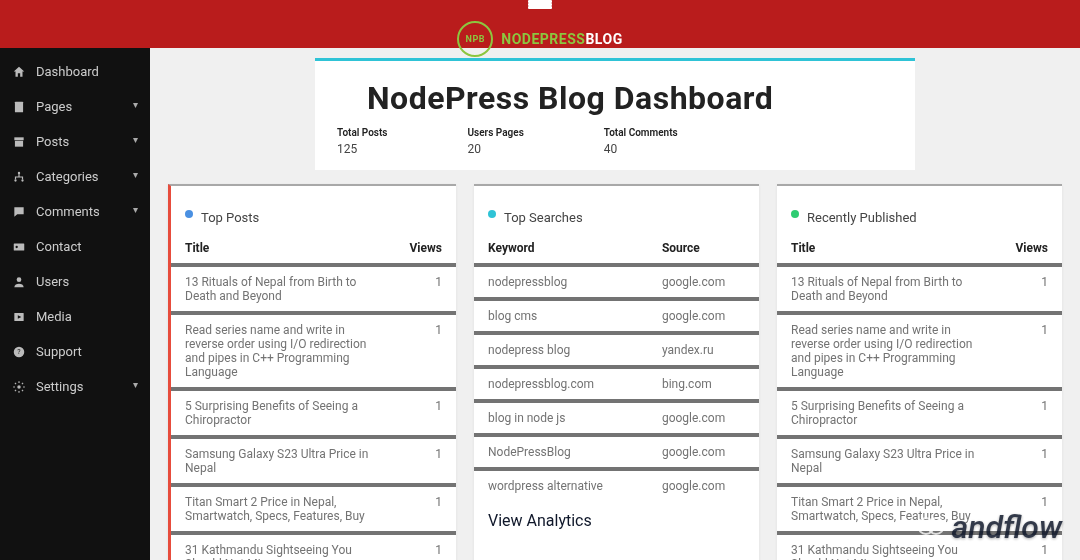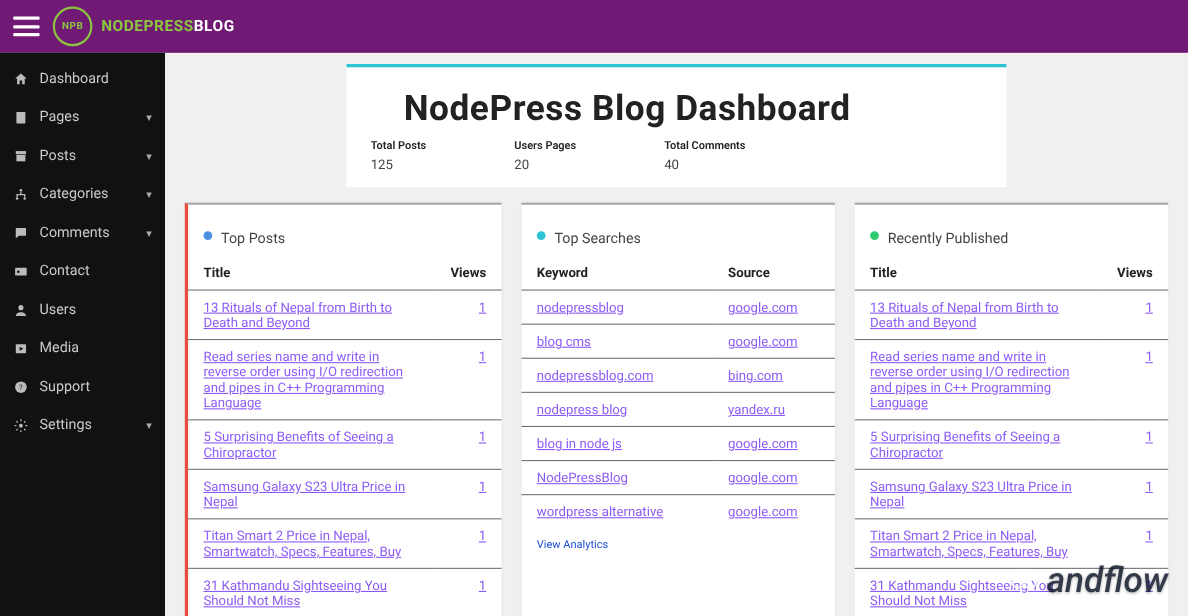--- a/index.html
+++ b/index.html
@@ -1,29 +1,29 @@
 <!DOCTYPE html>
 <html><head>
 <meta charset="utf-8">
 <style>
 * { margin: 0; padding: 0; box-sizing: border-box; }
 body { font-family: -apple-system, "Segoe UI", Roboto, Arial, sans-serif; background: #f0f0f0; width: 1080px; height: 560px; overflow: hidden; position: relative; }
 
-.topbar { height: 48px; background: #701a75; display: flex; align-items: center; padding: 0 12px; gap: 12px; }
+.topbar { height: 48px; background: #b91c1c; display: flex; align-items: center; padding: 0 12px; gap: 12px; flex-direction: column; }
 .hamburger { width: 24px; height: 18px; display: flex; flex-direction: column; justify-content: space-between; cursor: pointer; }
 .hamburger span { display: block; height: 3px; background: #fff; border-radius: 1px; }
 .logo-wrap { display:flex; align-items:center; gap:8px; }
 .logo-badge { width:36px; height:36px; border:2px solid #8cc63f; border-radius:50%; display:flex; align-items:center; justify-content:center; color:#8cc63f; font-weight:700; font-size:9px; letter-spacing:0.5px; }
 .logo-text { color:#fff; font-weight:700; letter-spacing:0.5px; font-size:14px; }
 .logo-text .accent { color:#8cc63f; }
 
 .layout { display:flex; height: calc(560px - 48px); }
 
 .sidebar { width:150px; background:#111; color:#ccc; padding-top:6px; }
-.snav { display:flex; align-items:center; justify-content:space-between; padding:10px 12px; font-size:13px; cursor:pointer; }
+.snav { display:flex; align-items:flex-start; justify-content:space-between; padding:10px 12px; font-size:13px; cursor:pointer; }
 .snav .left { display:flex; align-items:center; gap:10px; }
 .snav .icon { width:14px; height:14px; display:inline-flex; align-items:center; justify-content:center; color:#bbb; }
 .snav .chev { font-size:10px; color:#aaa; }
 
 .content { flex:1; overflow:auto; padding:10px 18px 30px; }
 
 .hero-card { width:600px; margin: 0 auto 14px; background:#fff; border-top:3px solid #2fc3d6; padding:18px 22px 14px; }
 .hero-title { font-size:32px; font-weight:700; color:#222; letter-spacing:0.5px; margin-bottom:10px;margin-left:30px; }
 .hero-stats { display:flex; gap:80px; }
 .hstat .label { font-size:10px; font-weight:600; color:#222; margin-bottom:4px; }
@@ -31,23 +31,23 @@
 
 .cards-row { display:flex; gap:18px; }
 .card { background:#fff; flex:1; border-top:2px solid #a8a8a8; box-shadow:0 1px 3px rgba(0,0,0,.07); }
 .card.red { border-left:3px solid #e74c3c; }
 .card-head { display:flex; align-items:flex-start; gap:8px; padding:24px 14px 8px; font-size:13px; color:#444; }
 .dot { width:8px; height:8px; border-radius:50%; display:inline-block; }
 .dot.blue { background:#4a90e2; } .dot.aqua { background:#2fc3d6; } .dot.green { background:#2ecc71; }
 
 table { width:100%; border-collapse:collapse; font-size:12px; }
 th { text-align:left; font-weight:700; padding:8px 14px; color:#222; }
-td { padding:8px 14px; border-top:1px solid #737373; color:#8b5cf6; vertical-align:top;text-decoration:underline; }
+td { padding:8px 14px; border-top:4px solid #737373; color:#737373; vertical-align:top; }
 th.num, td.num { text-align:right; width:46px; }
-.card-foot { padding:10px 14px; font-size:10px; color:#1d4ed8; cursor:pointer; }
+.card-foot { padding:10px 14px; font-size:16px; color:#0f172a; cursor:pointer; }
 
 .watermark { position:absolute; right:18px; bottom:14px; color:#0f172a; font-size:32px; font-style:italic; font-weight:500; opacity:.85; display:flex; align-items:center; gap:6px; text-shadow:0 1px 3px rgba(0,0,0,.4); }
 .wm-ic { width:28px; height:20px; position:relative; }
 .wm-ic::before, .wm-ic::after { content:""; position:absolute; width:14px; height:14px; border:2px solid #fff; border-radius:50%; opacity:.9; }
 .wm-ic::after { left:10px; }
 .wm-ic span { position:absolute; left:4px; top:3px; width:6px; height:6px; background:#fff; border-radius:50%; box-shadow:10px 0 0 #fff; }
 
 svg { width:14px; height:14px; }
 </style>
 </head>
@@ -261,26 +261,26 @@
             <tbody id="ts-body">
               <tr>
                 <td>nodepressblog</td>
                 <td>google.com</td>
               </tr>
               <tr>
                 <td>blog cms</td>
                 <td>google.com</td>
               </tr>
               <tr>
+                <td>nodepress blog</td>
+                <td>yandex.ru</td>
+              </tr>
+              <tr>
                 <td>nodepressblog.com</td>
                 <td>bing.com</td>
-              </tr>
-              <tr>
-                <td>nodepress blog</td>
-                <td>yandex.ru</td>
               </tr>
               <tr>
                 <td>blog in node js</td>
                 <td>google.com</td>
               </tr>
               <tr>
                 <td>NodePressBlog</td>
                 <td>google.com</td>
               </tr>
               <tr>

